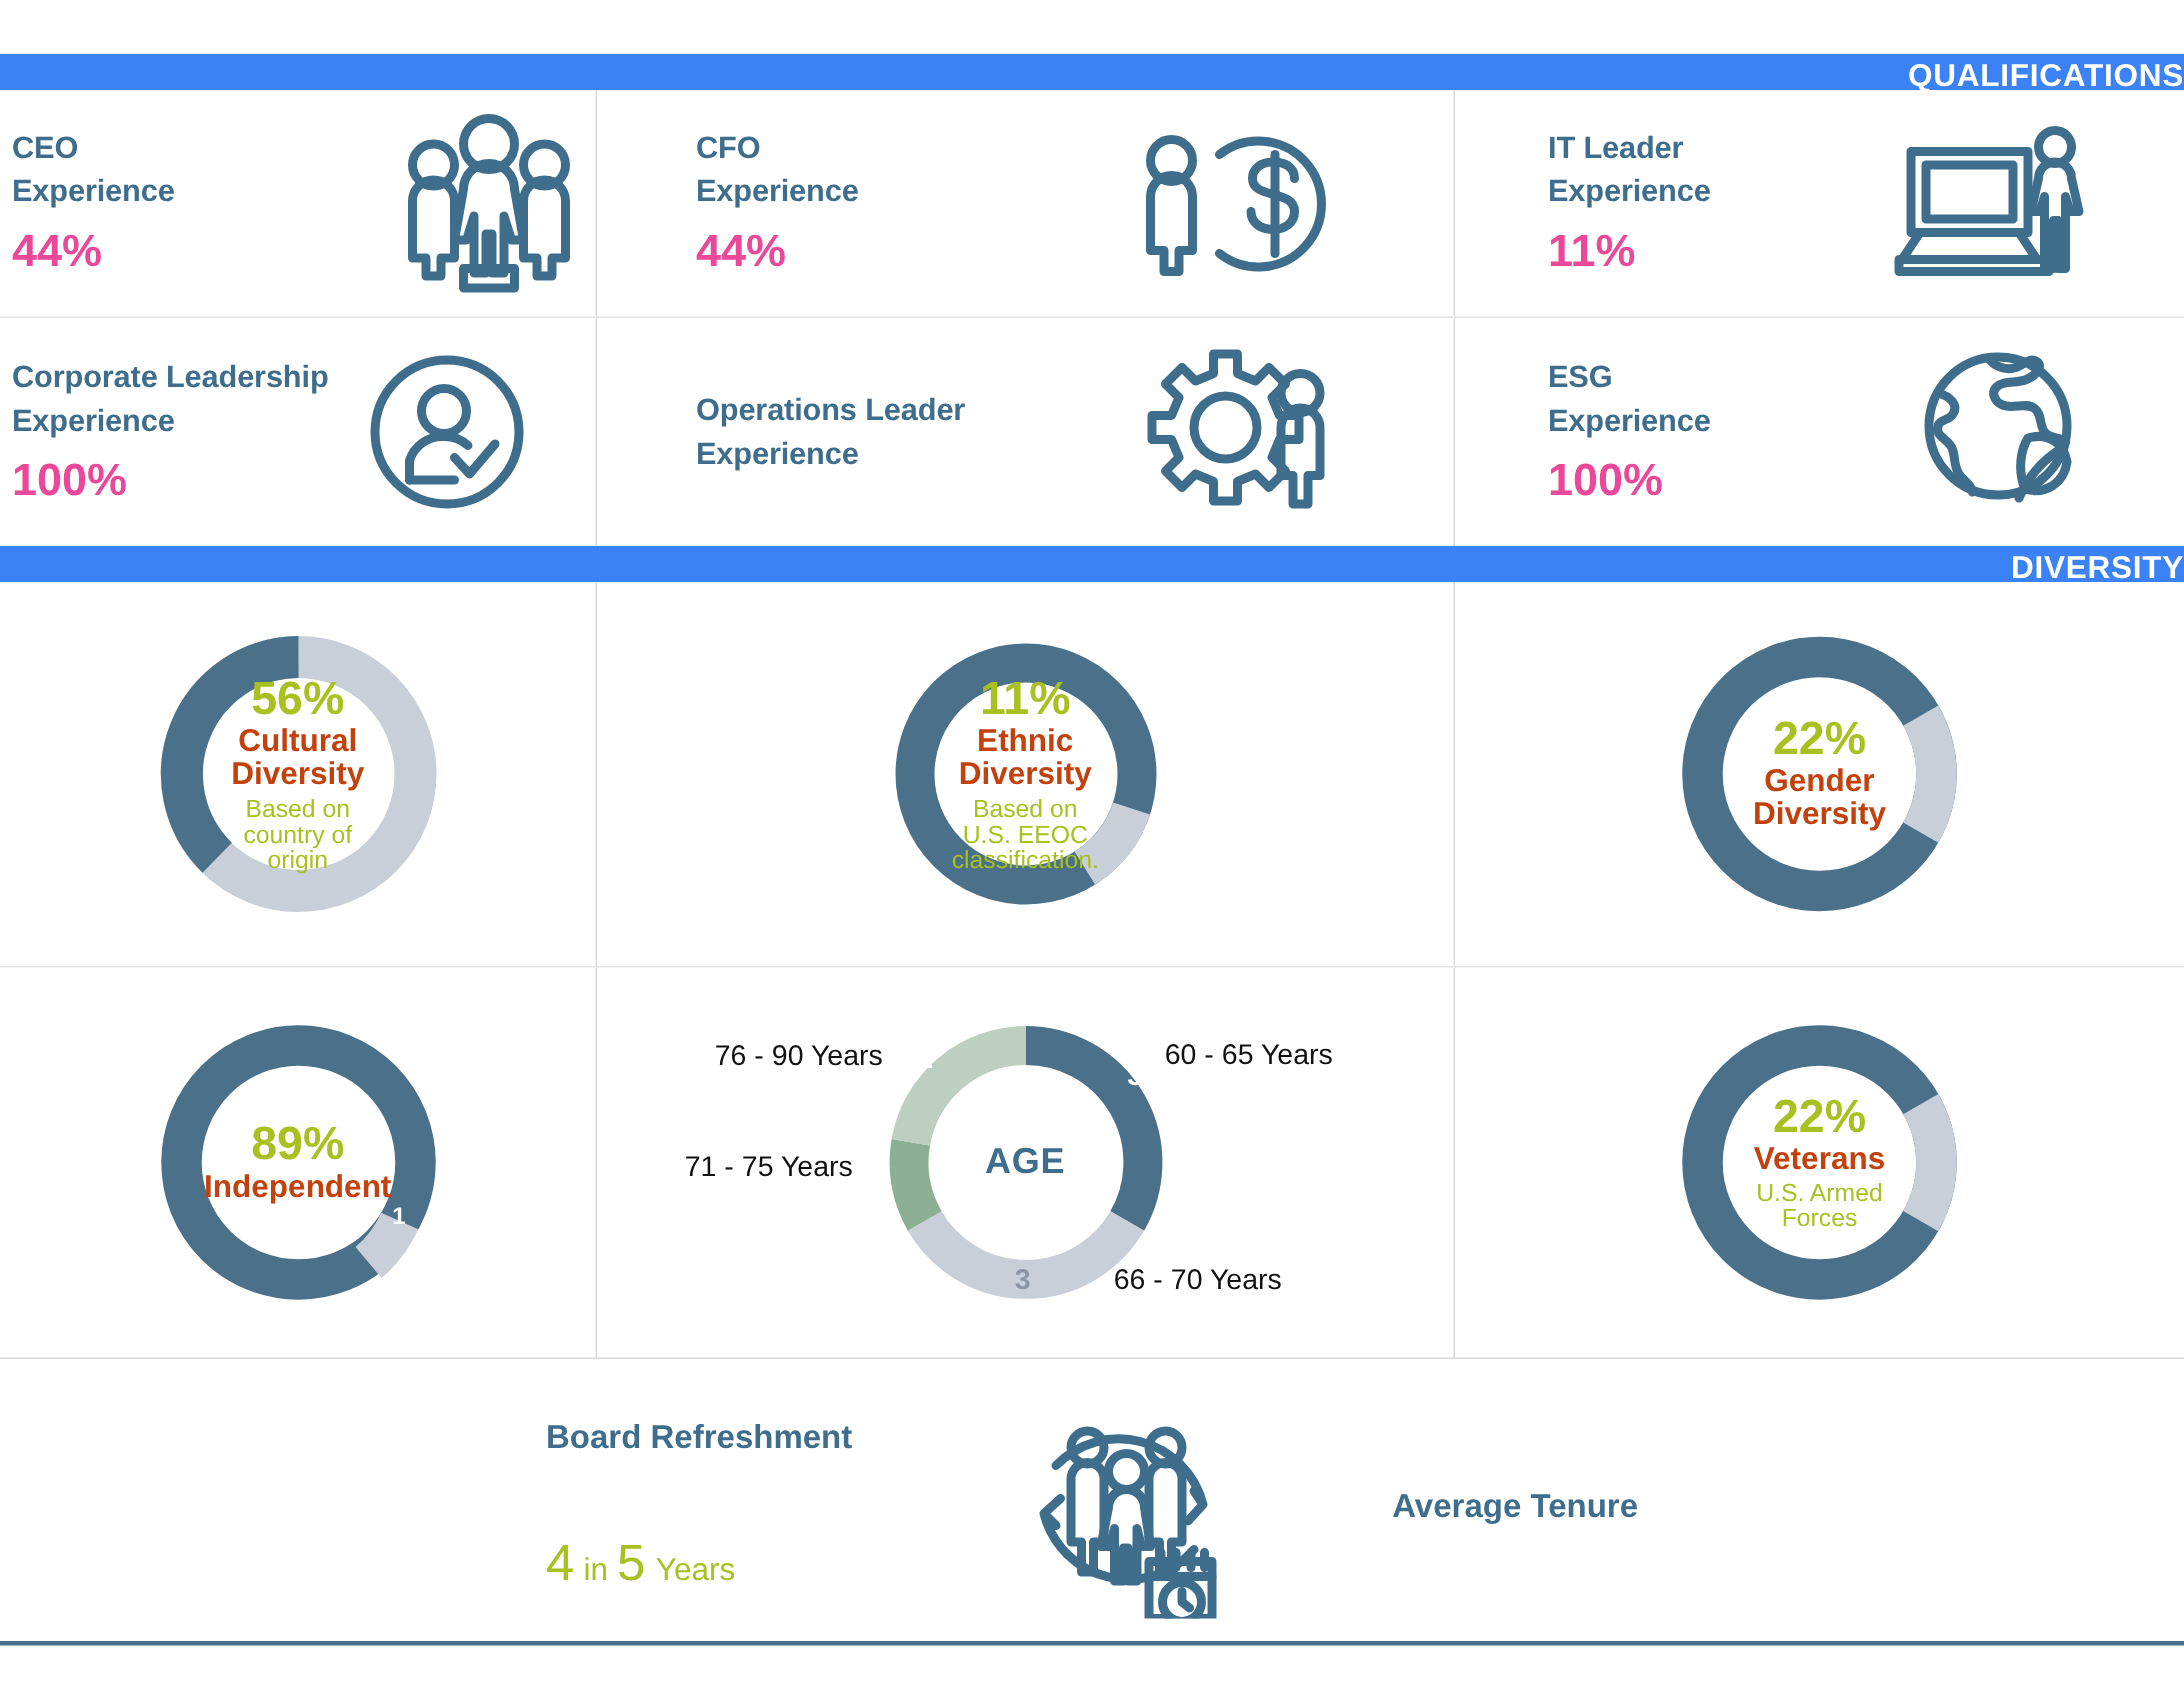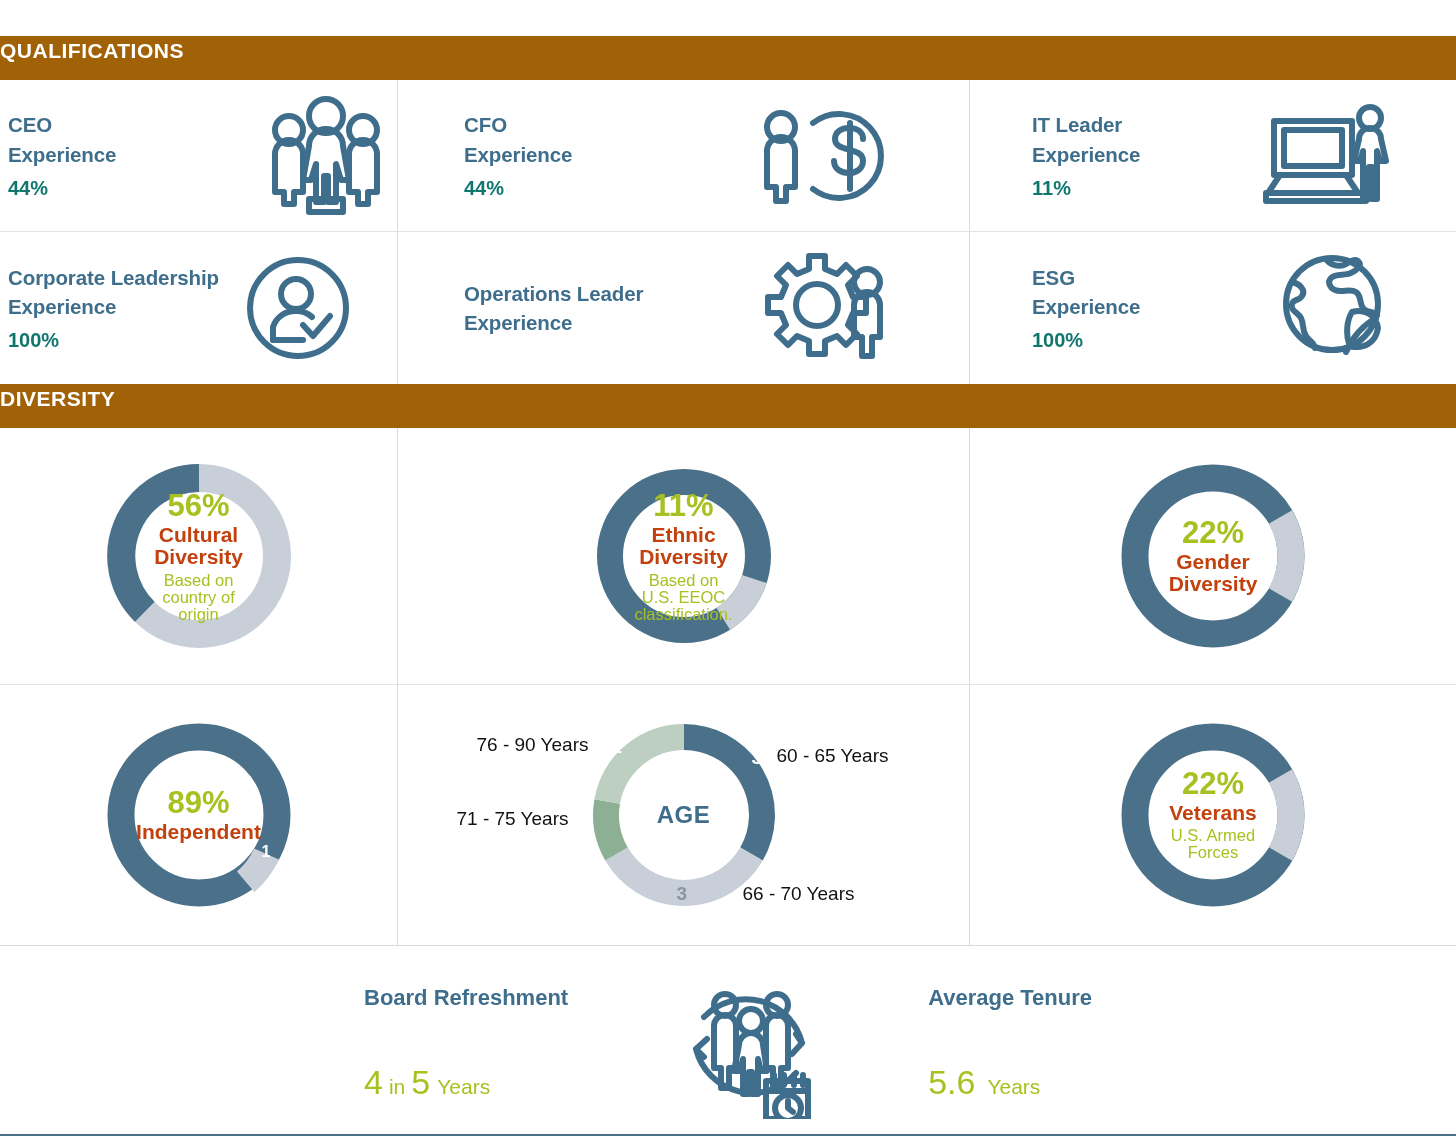--- a/index.html
+++ b/index.html
@@ -7,27 +7,27 @@
     width: 1456px;
     height: 1136px;
     background: #ffffff;
     font-family: "Liberation Sans", sans-serif;
     overflow: hidden;
   }
   .page { position: relative; width: 1456px; height: 1136px; background: #fff; }
 
   
   .banner {
-    background: #a16207;
+    background: #3b82f6;
     color: #ffffff;
     font-weight: bold;
     font-size: 21px;
     letter-spacing: 0.5px;
-    text-align: left;
-    height: 44px;
+    text-align: right;
+    height: 24px;
     line-height: 30px;
     width: 100%;
   }
 
   
   .qual-grid {
     display: grid;
     grid-template-columns: 397px 1px 571px 1px 486px;
     grid-template-rows: 151px 1px 152px;
     width: 1312px;
@@ -45,23 +45,23 @@
   .qual-text { display: flex; flex-direction: column; justify-content: center; }
   .qual-label {
     color: #3F6E8C;
     font-weight: bold;
     font-size: 20.5px;
     line-height: 1.42;
     letter-spacing: -0.1px;
     white-space: pre-line;
   }
   .qual-value {
-    color: #0f766e;
+    color: #ec4899;
     font-weight: bold;
-    font-size: 20px;
+    font-size: 30px;
     line-height: 1.25;
     margin-top: 7px;
   }
   .qual-icon { margin-left: auto; display: flex; align-items: center; justify-content: center; }
 
   
   .div-grid {
     display: grid;
     grid-template-columns: 397px 1px 571px 1px 486px;
     grid-template-rows: 256px 1px 260px;
@@ -349,21 +349,21 @@
             <path d="M67.5 39 A78 78 0 0 1 -67.5 39" fill="none" stroke="#C8CFD8" stroke-width="26"></path>
 
             <path d="M-67.5 39 A78 78 0 0 1 -76.8 -13.5" fill="none" stroke="#8DAF93" stroke-width="26"></path>
 
             <path d="M-76.8 -13.5 A78 78 0 0 1 0 -78" fill="none" stroke="#BCCFC0" stroke-width="26"></path>
           </g>
         </svg>
         <div class="age-center">AGE</div>
 
         <div class="age-count" style="left:303px; top:47px;">3</div>
-        <div class="age-label" style="left:328px; top:45px;">60 - 65 Years</div>
+        <div class="age-label" style="left:328px; top:33px;">60 - 65 Years</div>
 
         <div class="age-count age-count-gray" style="left:228px; top:183px;">3</div>
         <div class="age-label" style="left:294px; top:183px;">66 - 70 Years</div>
 
         <div class="age-count" style="left:134px; top:108px;">1</div>
         <div class="age-label" style="left:8px; top:108px;">71 - 75 Years</div>
 
         <div class="age-count" style="left:163px; top:36px;">2</div>
         <div class="age-label" style="left:28px; top:34px;">76 - 90 Years</div>
       </div>
@@ -414,21 +414,18 @@
           <path d="M92 122 h42"></path>
           <path d="M100 106 v10 M110 106 v10 M120 106 v10 M129 106 v10"></path>
           <circle cx="114" cy="139" r="13" fill="#fff"></circle>
           <path d="M114 132 v7 l5 4"></path>
         </g>
       </svg>
     </div>
 
     <div class="foot-block">
       <div class="foot-label">Average Tenure</div>
-      <div class="foot-value">
-        <span>5.6</span><span class="sm" style="margin-left:12px">Years</span>
-      </div>
     </div>
 
     <div class="bottom-rule"></div>
   </div>
 
 </div>
 
 </body></html>

